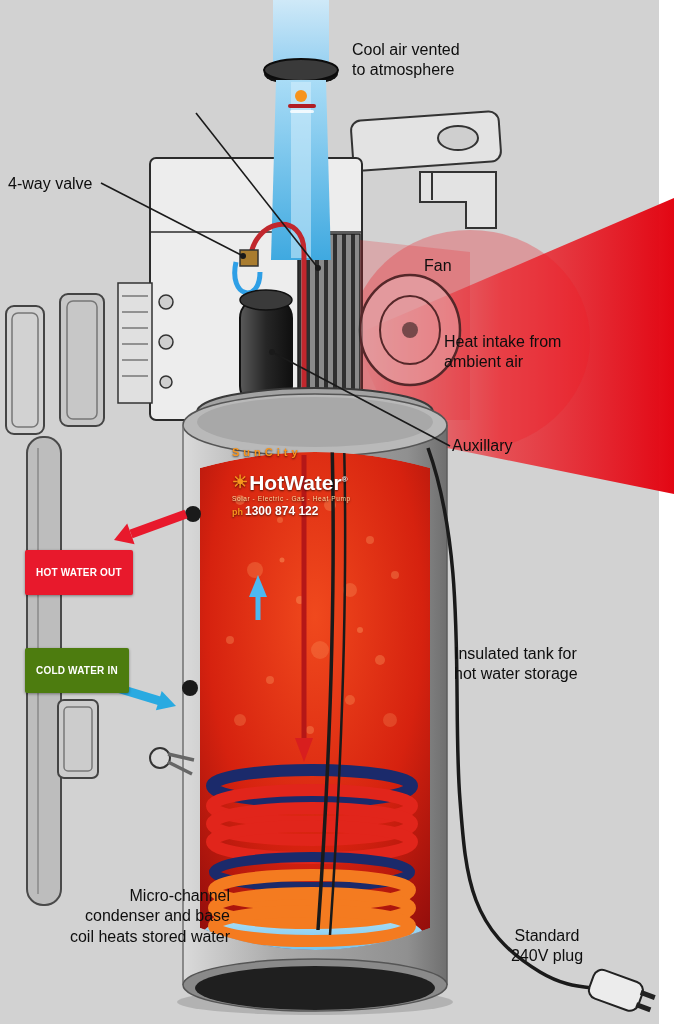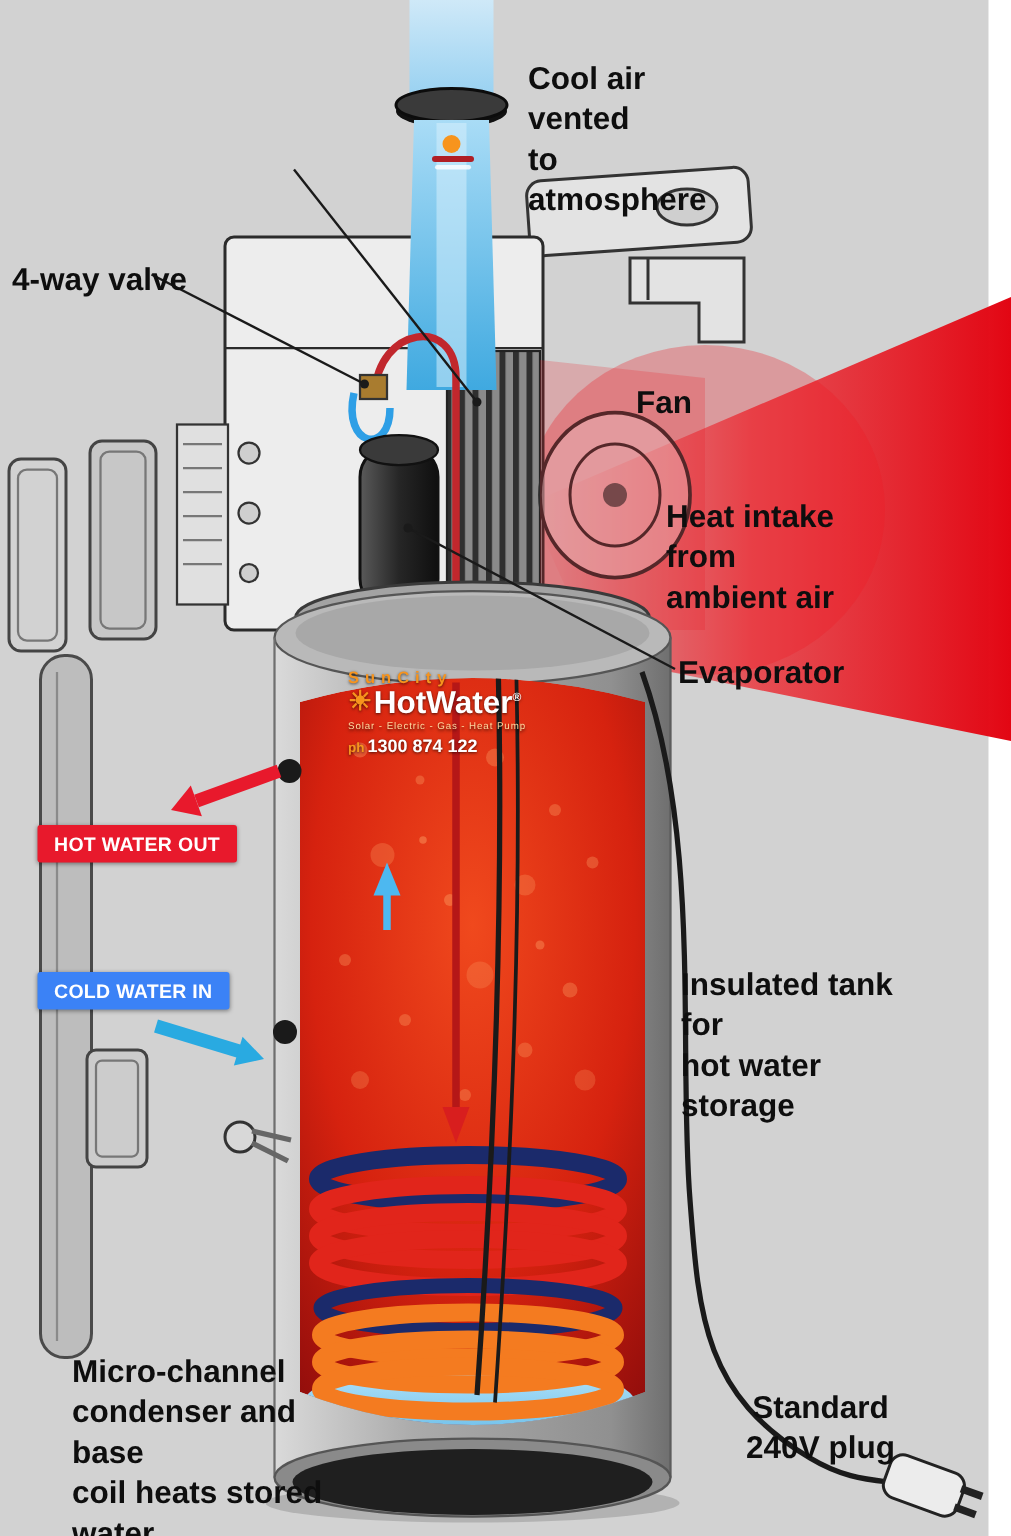--- a/index.html
+++ b/index.html
@@ -2,34 +2,34 @@
 <html><head>
 <meta charset="utf-8">
 <style>
   html,body{margin:0;padding:0;background:#e9e9e9;}
   #scene{
     position:relative;width:674px;height:1024px;overflow:hidden;
     background:#d2d2d2;font-family:"Liberation Sans",sans-serif;
   }
   #scene svg{position:absolute;left:0;top:0;}
   .label{
-    position:absolute;font-weight:bold;font-size:21px;color:#0e0e0e;
+    position:absolute;font-weight:normal;font-size:16px;color:#0e0e0e;
     line-height:1.28;white-space:pre-line;
   }
   .badge{
-    position:absolute;color:#fff;font-weight:bold;font-size:13px;
-    padding:5px 11px;letter-spacing:.2px;border-radius:2px;
+    position:absolute;color:#fff;font-weight:bold;font-size:10px;
+    padding:17px 11px;letter-spacing:.2px;border-radius:2px;
     box-shadow:0 1px 3px rgba(0,0,0,.4);white-space:nowrap;
   }
   #logo{
     position:absolute;left:232px;top:446px;width:166px;
     text-shadow:0 1px 2px rgba(0,0,0,.65);
   }
   #logo .brand-top{color:#f7941d;font-size:11px;font-weight:bold;letter-spacing:4px;}
-  #logo .brand-main{color:#ffffff;font-size:21px;font-weight:bold;line-height:1.05;}
+  #logo .brand-main{color:#ffffff;font-size:21px;font-weight:bold;line-height:1.05;margin-top:14px;}
   #logo .brand-main .sun{color:#f7941d;font-size:18px;vertical-align:2px;margin-right:1px;}
   #logo .brand-main sup{font-size:8px;}
   #logo .tagline{color:#ffd9a0;font-size:6.5px;letter-spacing:.6px;margin-top:1px;}
   #logo .phone{color:#ffffff;font-size:12px;font-weight:bold;margin-top:2px;}
   #logo .phone .ph{color:#f7941d;font-size:9px;margin-right:2px;}
 </style>
 </head>
 <body>
 
 <div id="scene">
@@ -241,31 +241,31 @@
     </g>
   </g>
 </svg>
 
 <div class="label" style="left:352px;top:40px;width:140px;">Cool air vented
 to atmosphere</div>
 <div class="label" style="left:8px;top:174px;white-space:nowrap;">4-way valve</div>
 <div class="label" style="left:424px;top:256px;">Fan</div>
 <div class="label" style="left:444px;top:332px;width:160px;">Heat intake from
 ambient air</div>
-<div class="label" style="left:452px;top:436px;white-space:nowrap;">Evaporator</div>
+<div class="label" style="left:452px;top:436px;white-space:nowrap;">Auxillary</div>
 <div class="label" style="left:454px;top:644px;width:165px;">Insulated tank for
 hot water storage</div>
-<div class="label" style="left:48px;top:886px;width:182px;text-align:left;margin-top:16px;">Micro-channel
+<div class="label" style="left:48px;top:886px;width:182px;text-align:right;">Micro-channel
 condenser and base
 coil heats stored water</div>
 <div class="label" style="left:492px;top:926px;width:110px;text-align:center;">Standard
 240V plug</div>
 
 <div class="badge" style="left:25px;top:550px;background:#e8192c;">HOT WATER OUT</div>
-<div class="badge" style="left:25px;top:648px;background:#3b82f6;">COLD WATER IN</div>
+<div class="badge" style="left:25px;top:648px;background:#4d7c0f;">COLD WATER IN</div>
 
 <div id="logo">
   <div class="brand-top">SunCity</div>
   <div class="brand-main">
     <span class="sun">☀</span><span>HotWater</span><sup>®</sup>
   </div>
   <div class="tagline">Solar - Electric - Gas - Heat Pump</div>
   <div class="phone">
     <span class="ph">ph</span><span>1300 874 122</span>
   </div>

